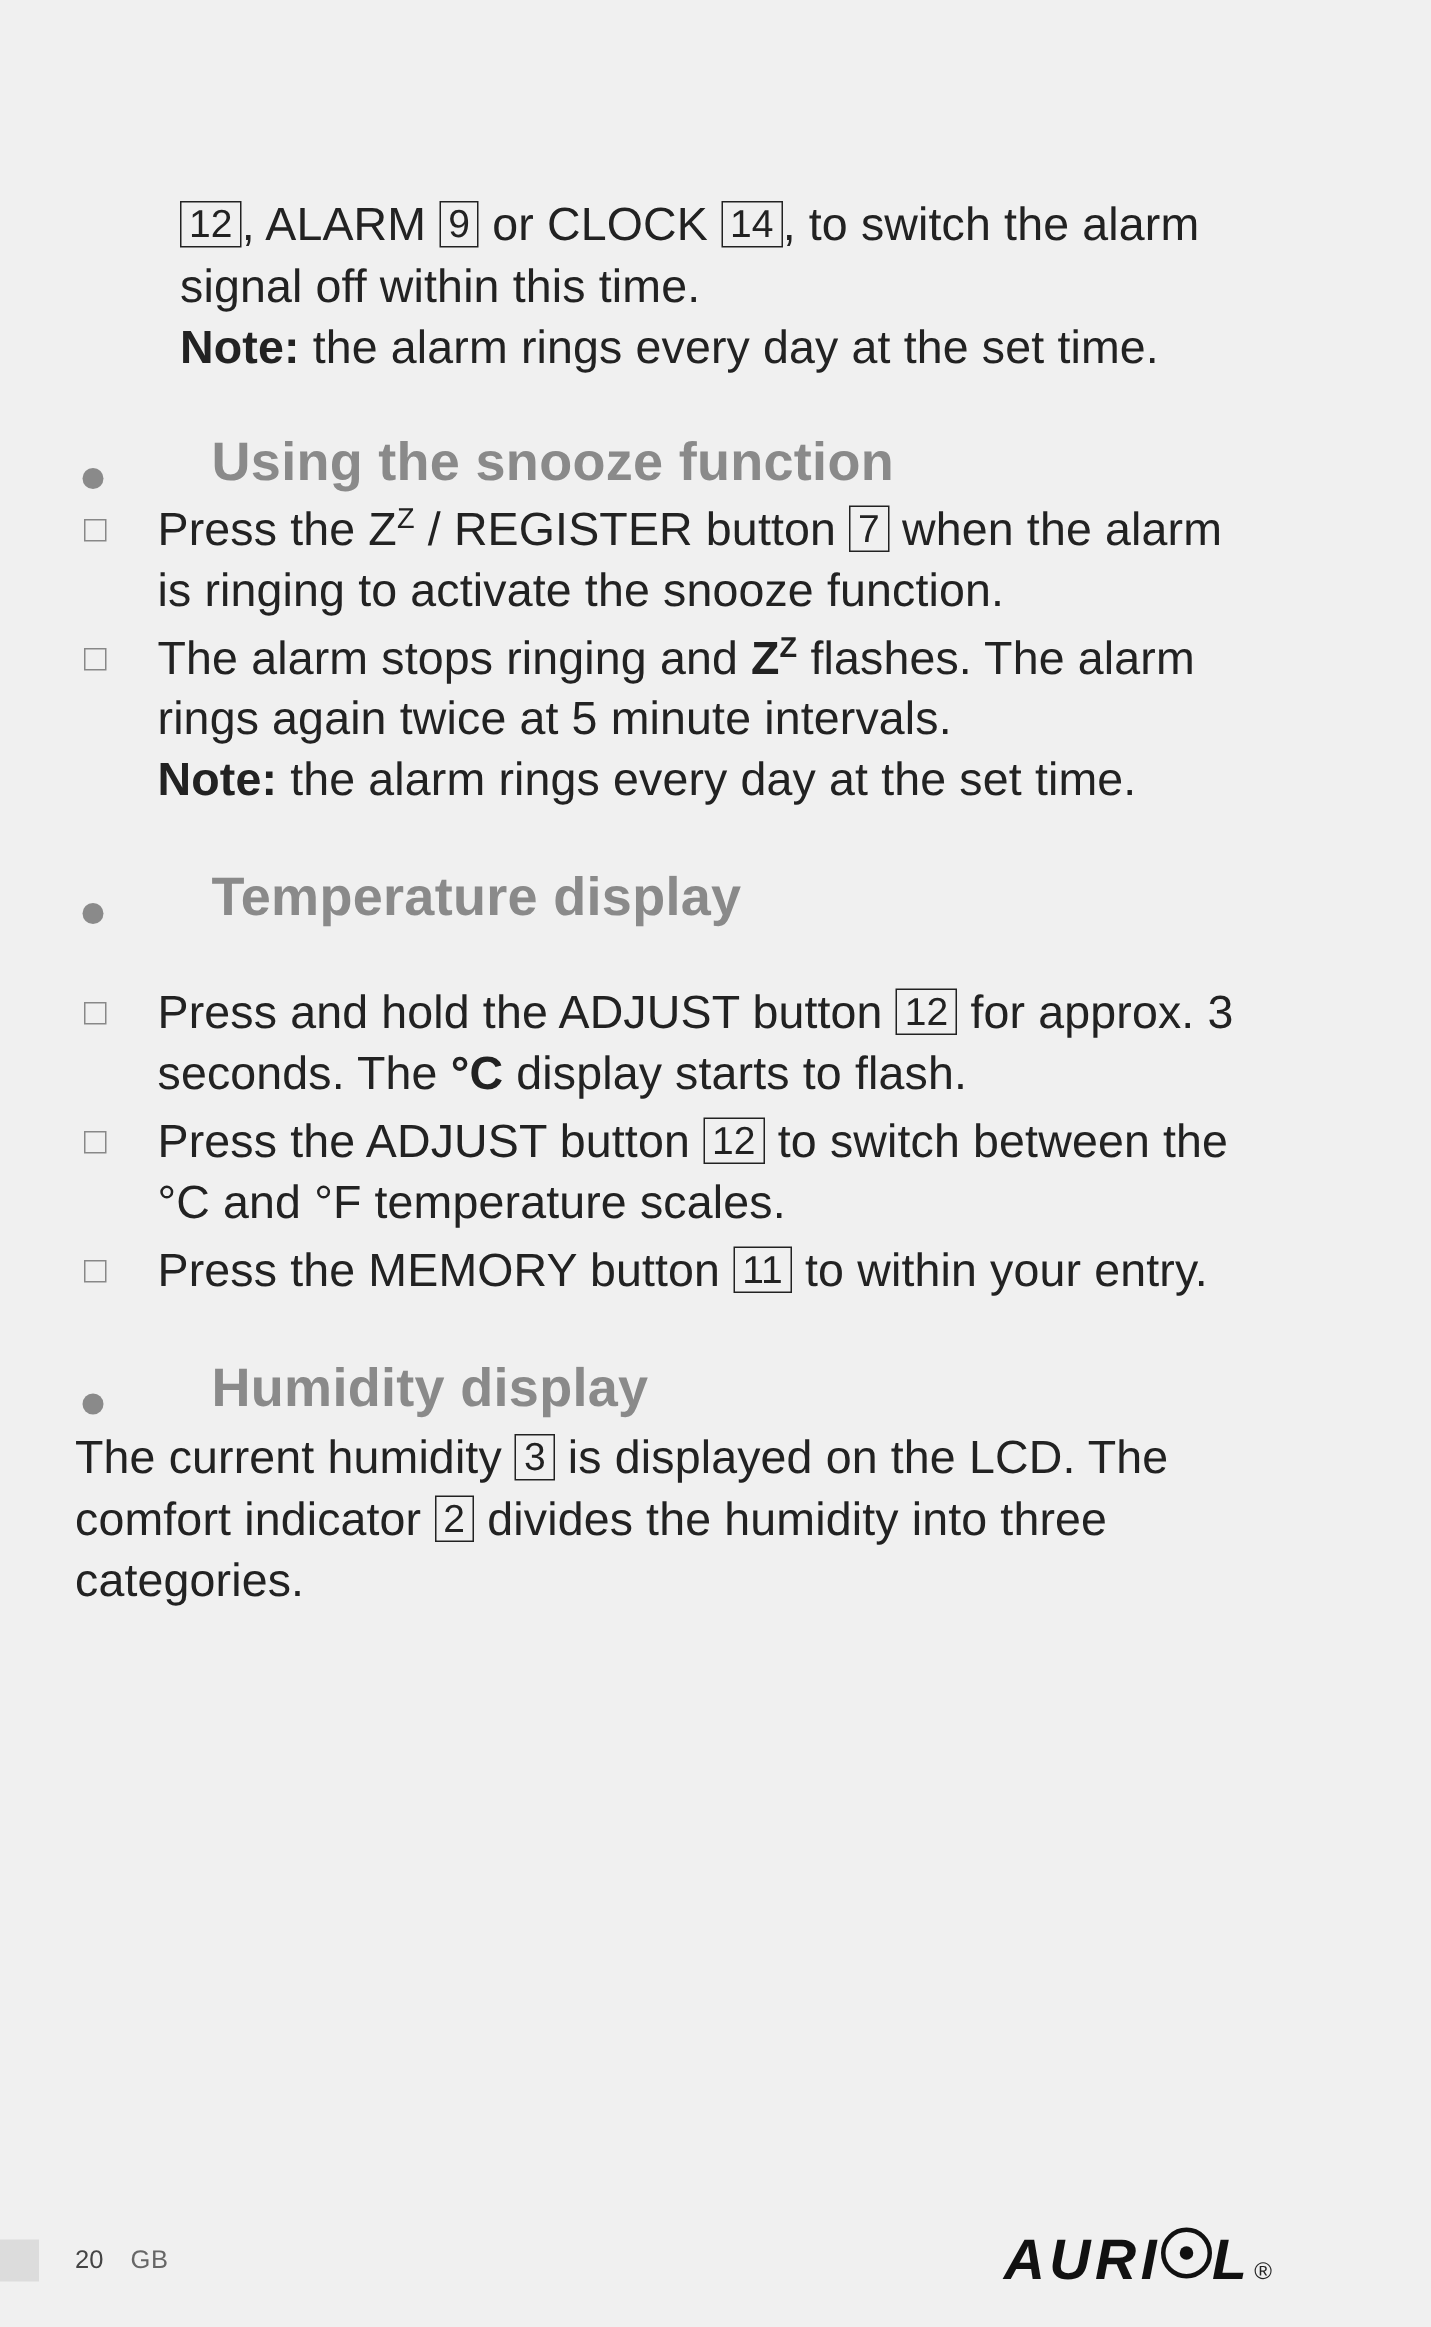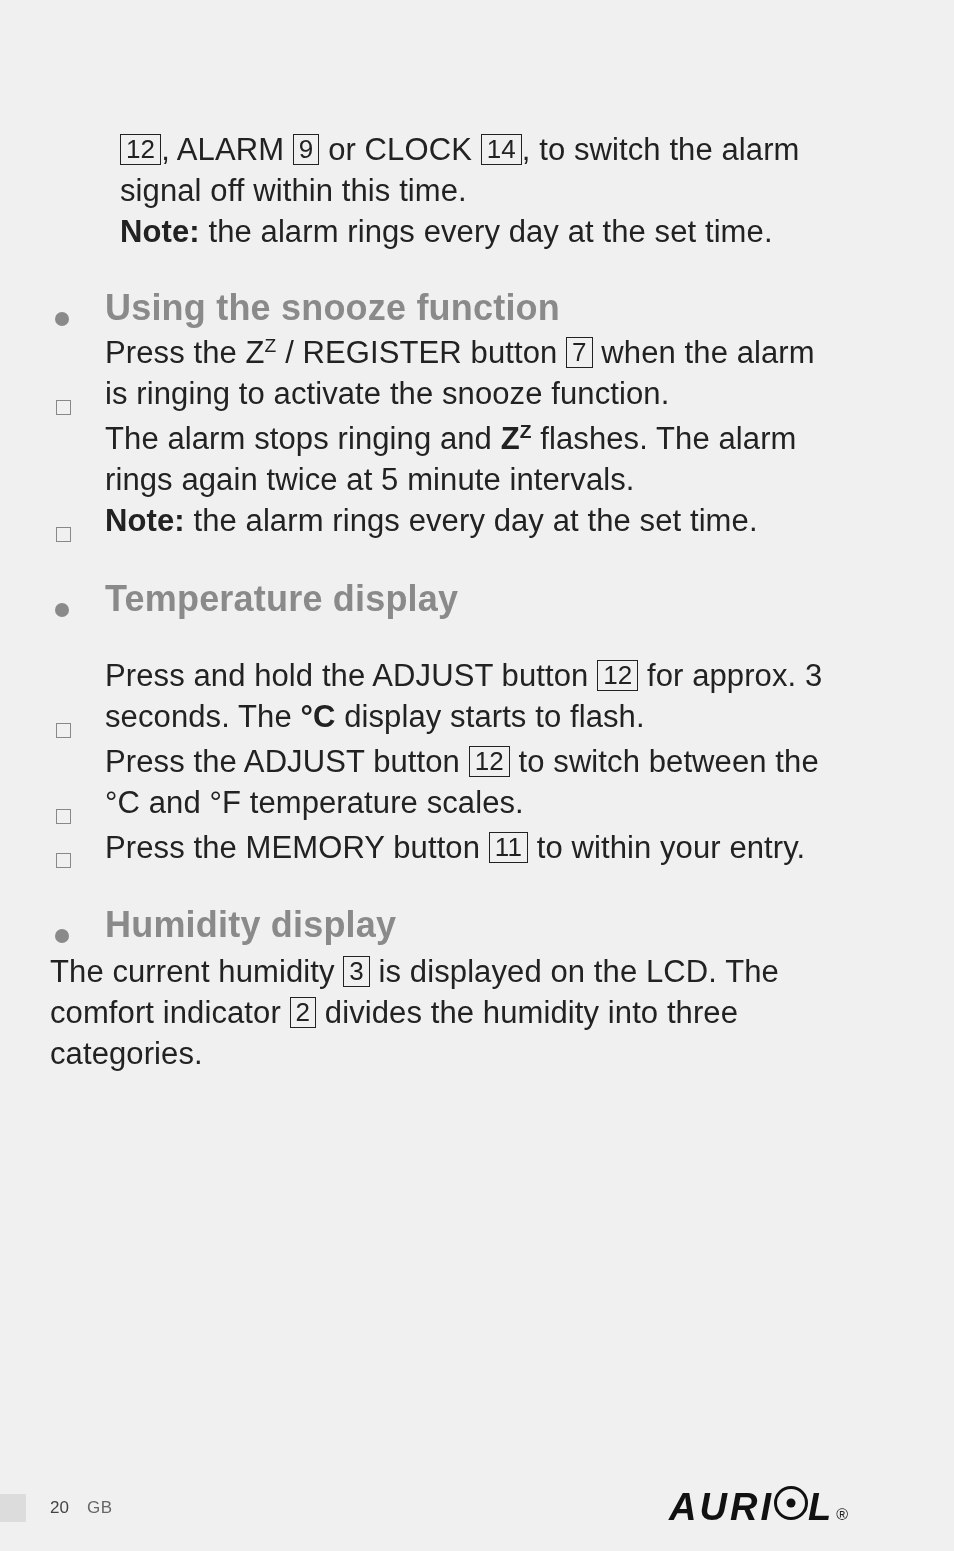--- a/index.html
+++ b/index.html
@@ -38,24 +38,25 @@
     margin-left: 5px;
     position: relative;
     top: 6px;
     flex-shrink: 0;
   }
   .section-title {
     color: #8a8a8a;
     font-size: 36px;
     font-weight: 700;
     letter-spacing: 0.2px;
+    margin-left: 36px;
   }
   .square-bullet-row {
     display: flex;
-    align-items: flex-end;
+    align-items: flex-start;
     margin-top: 4px;
   }
   .square-bullet {
     width: 13px;
     height: 13px;
     border: 1.5px solid #888;
     margin-left: 6px;
     margin-right: 34px;
     margin-top: 13px;
     flex-shrink: 0;

